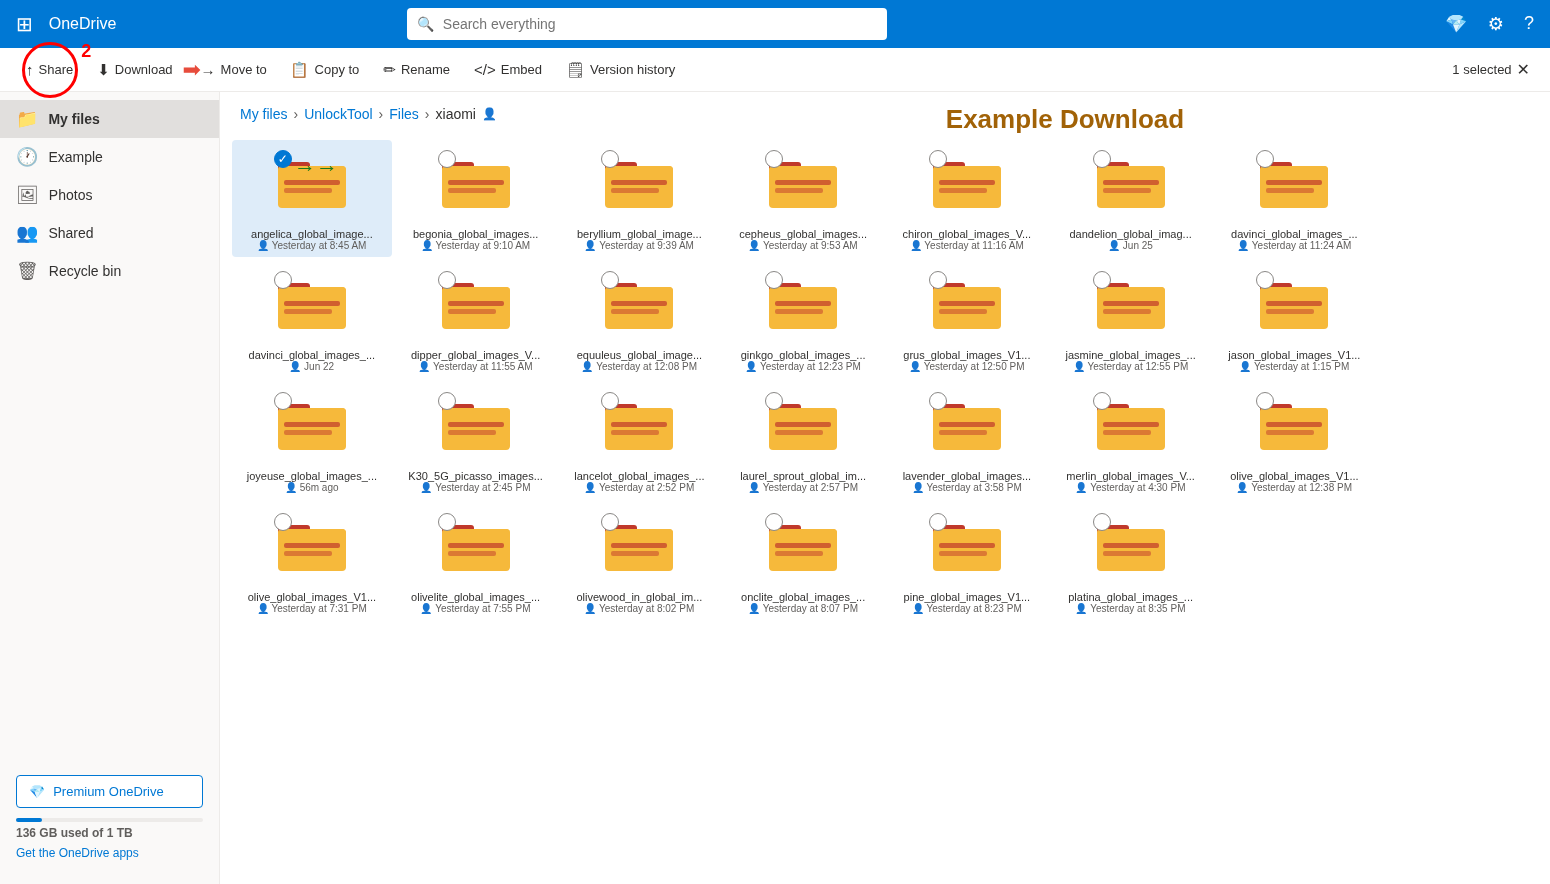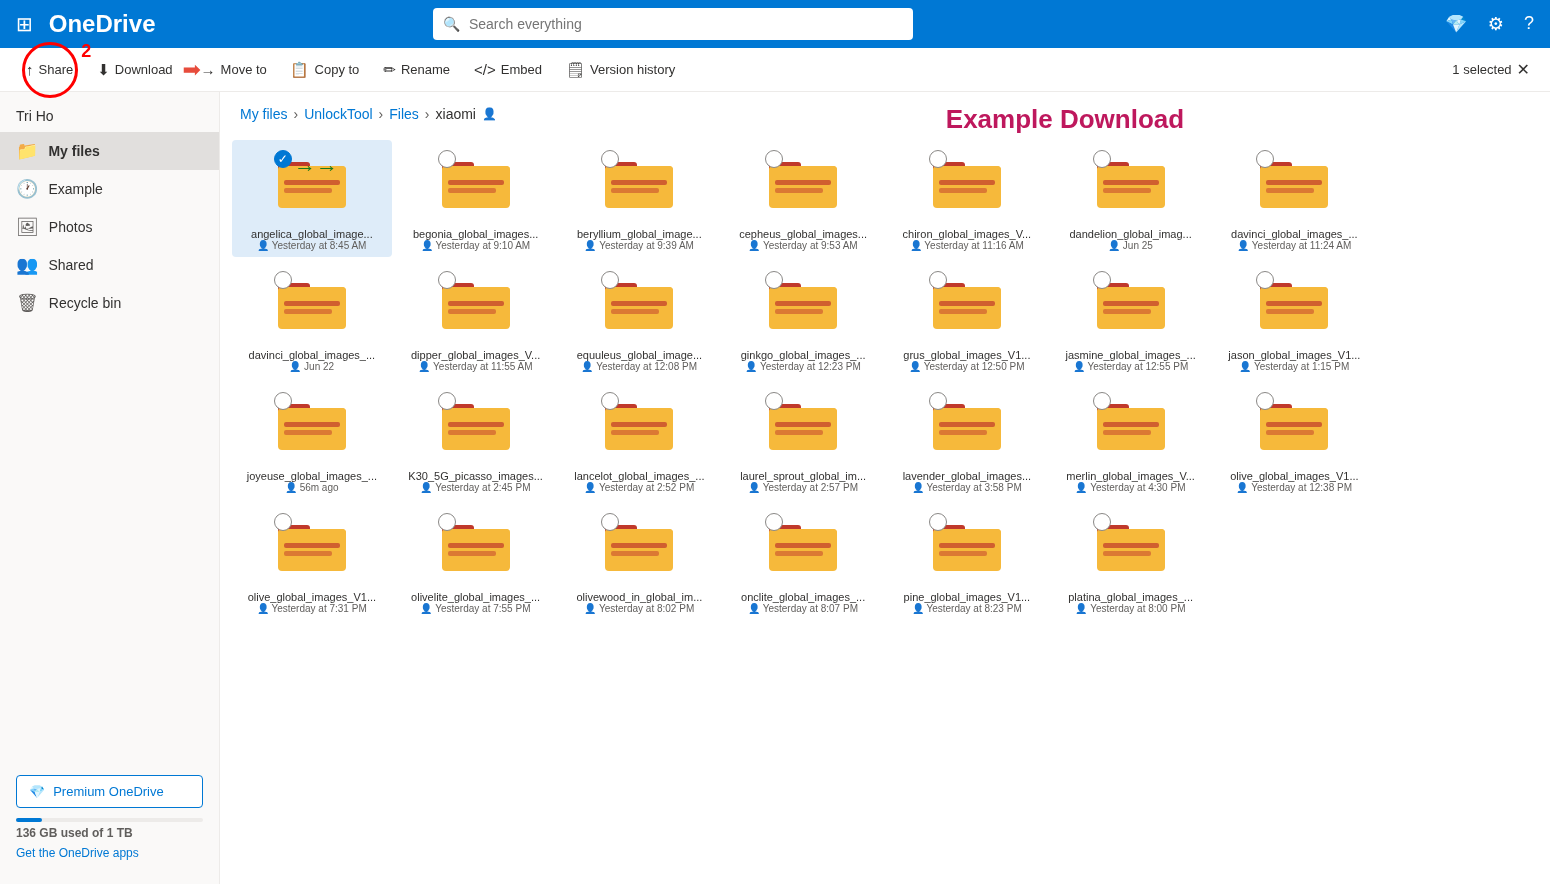--- a/index.html
+++ b/index.html
@@ -15,22 +15,22 @@
       gap: 12px;
     }
     .topbar-waffle {
       color: white;
       font-size: 20px;
       cursor: pointer;
       padding: 4px;
     }
     .topbar-logo {
       color: white;
-      font-size: 24px;
-      font-weight: 700;
+      font-size: 16px;
+      font-weight: 400;
       margin-right: 8px;
     }
     .topbar-search {
       flex: 1;
       max-width: 480px;
       margin: 0 auto;
       background: white;
       border-radius: 4px;
       display: flex;
       align-items: center;
@@ -361,21 +361,20 @@
   </button>
   <div class="action-selected">
     <span>1 selected</span>
     <span class="action-close">✕</span>
   </div>
 </div>
 
 <div class="layout">
 
   <div class="sidebar">
-    <div class="user-name">Tri Ho</div>
     <div class="sidebar-item active">
       <span class="si-icon">📁</span>
       <span>My files</span>
     </div>
     <div class="sidebar-item">
       <span class="si-icon">🕐</span>
       <span>Example</span>
     </div>
     <div class="sidebar-item">
       <span class="si-icon">🖼</span>
@@ -399,21 +398,21 @@
           <div class="storage-bar-fill"></div>
         </div>
         <div class="storage-text">136 GB used of 1 TB</div>
         <a class="get-apps-link">Get the OneDrive apps</a>
       </div>
     </div>
   </div>
 
   <div class="main" style="position:relative;">
 
-    <div class="example-download" style="position:absolute;top:8px;left:360px;right:0;font-size:26px;font-weight:bold;color:#be185d;text-align:center;pointer-events:none;z-index:5;">Example Download</div>
+    <div class="example-download" style="position:absolute;top:8px;left:360px;right:0;font-size:26px;font-weight:bold;color:#a16207;text-align:center;pointer-events:none;z-index:5;">Example Download</div>
 
     <div class="breadcrumb">
       <a class="breadcrumb-link">My files</a>
       <span class="breadcrumb-sep">›</span>
       <a class="breadcrumb-link">UnlockTool</a>
       <span class="breadcrumb-sep">›</span>
       <a class="breadcrumb-link">Files</a>
       <span class="breadcrumb-sep">›</span>
       <span class="breadcrumb-current">xiaomi</span>
       <span class="share-icon-inline">👤</span>
@@ -873,19 +872,19 @@
       <rect x="2" y="10" width="32" height="8" rx="3" fill="#c0392b"></rect>
       <rect x="2" y="14" width="68" height="40" rx="4" fill="#f6b93b"></rect>
       <rect x="8" y="28" width="56" height="5" rx="2" fill="#c0392b" opacity="0.7"></rect>
       <rect x="8" y="36" width="48" height="5" rx="2" fill="#c0392b" opacity="0.5"></rect>
     </svg>
             <div class="file-checkbox unchecked"></div>
           </div>
           <div class="file-name">platina_global_images_...</div>
           <div class="file-date">
             <span class="file-date-icon">👤</span>
-            <span>Yesterday at 8:00 PM</span>
+            <span>Yesterday at 8:35 PM</span>
           </div>
         </div>
       </div>
 
   </div>
 </div>
 
 </body></html>

